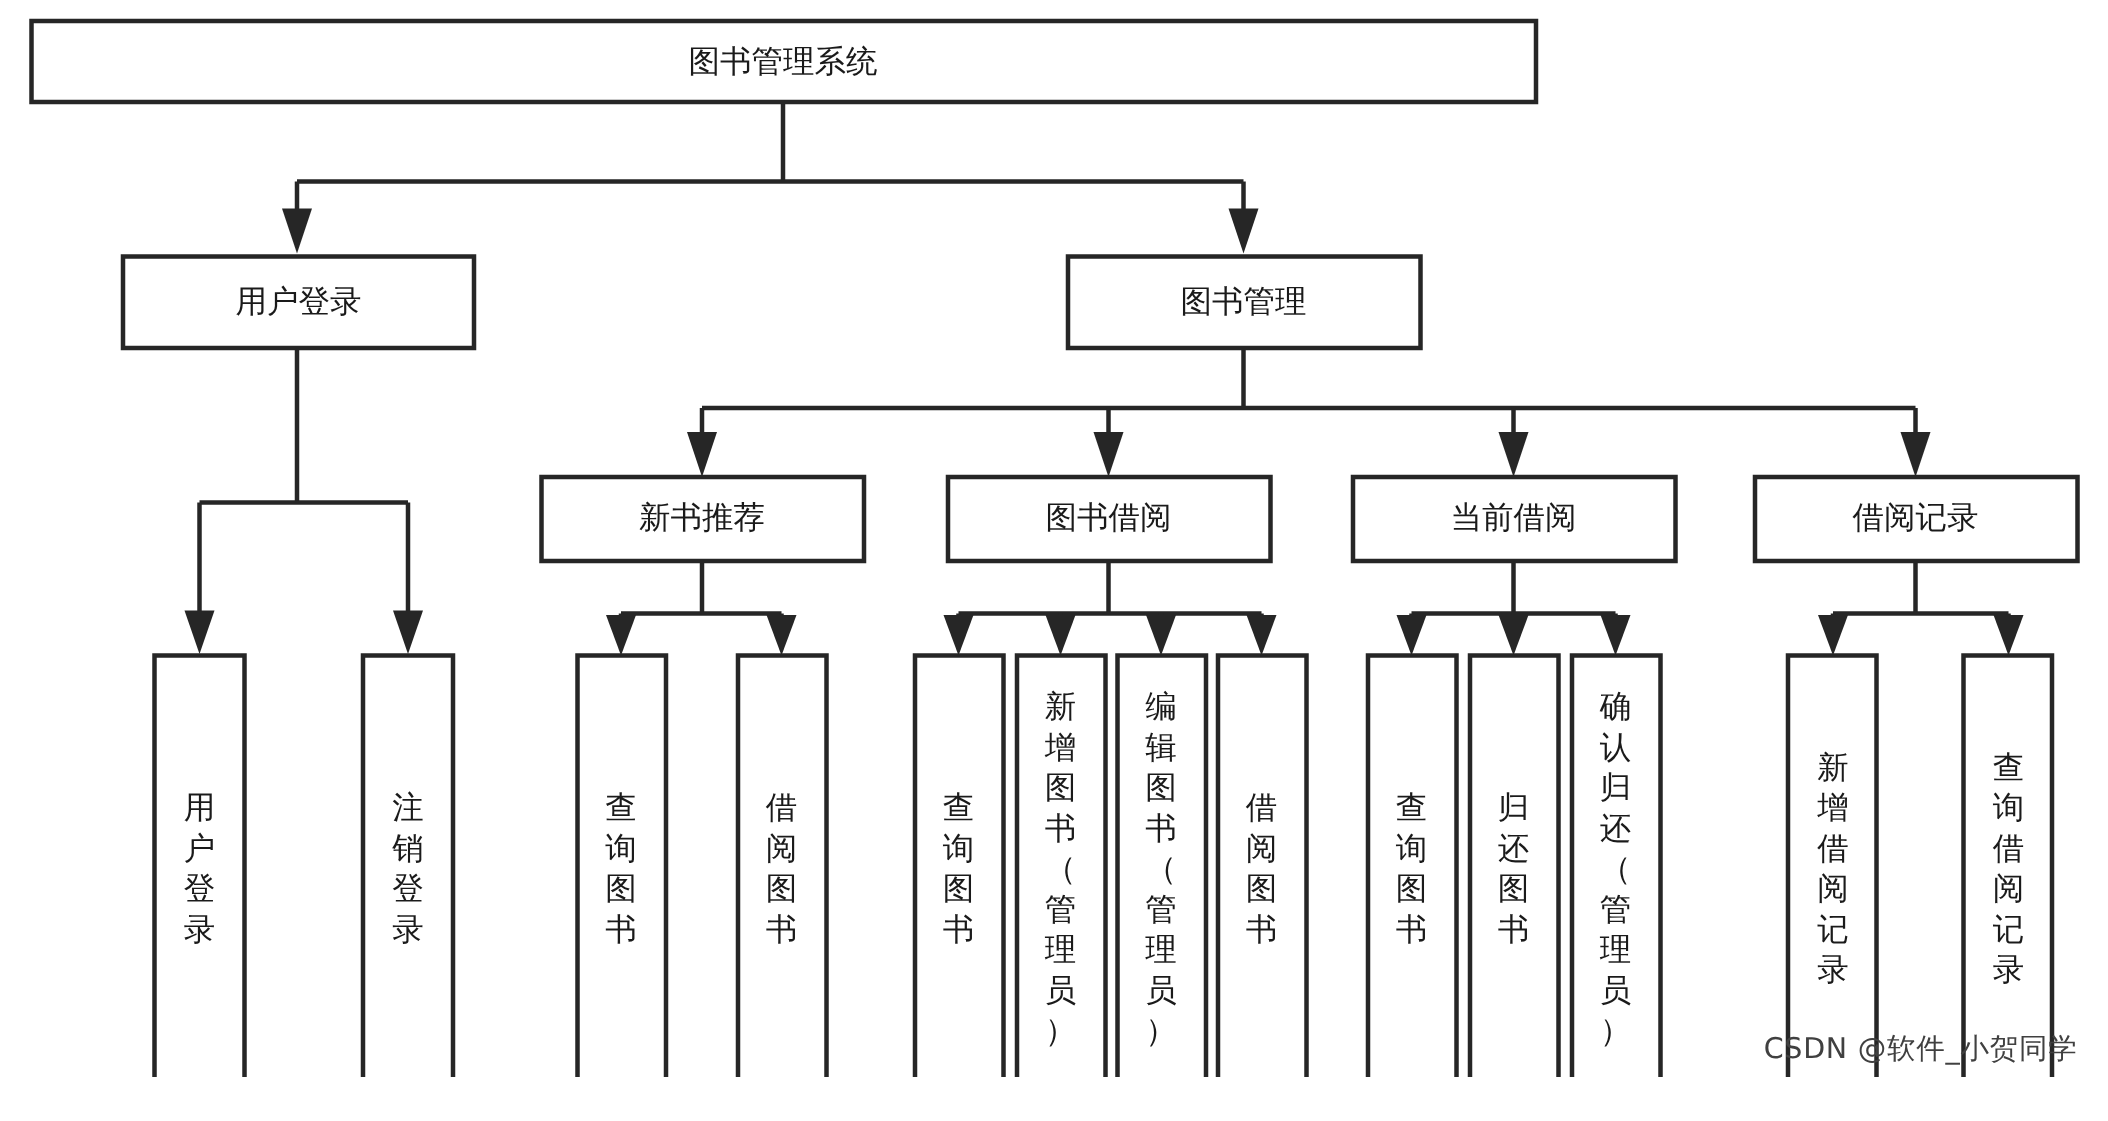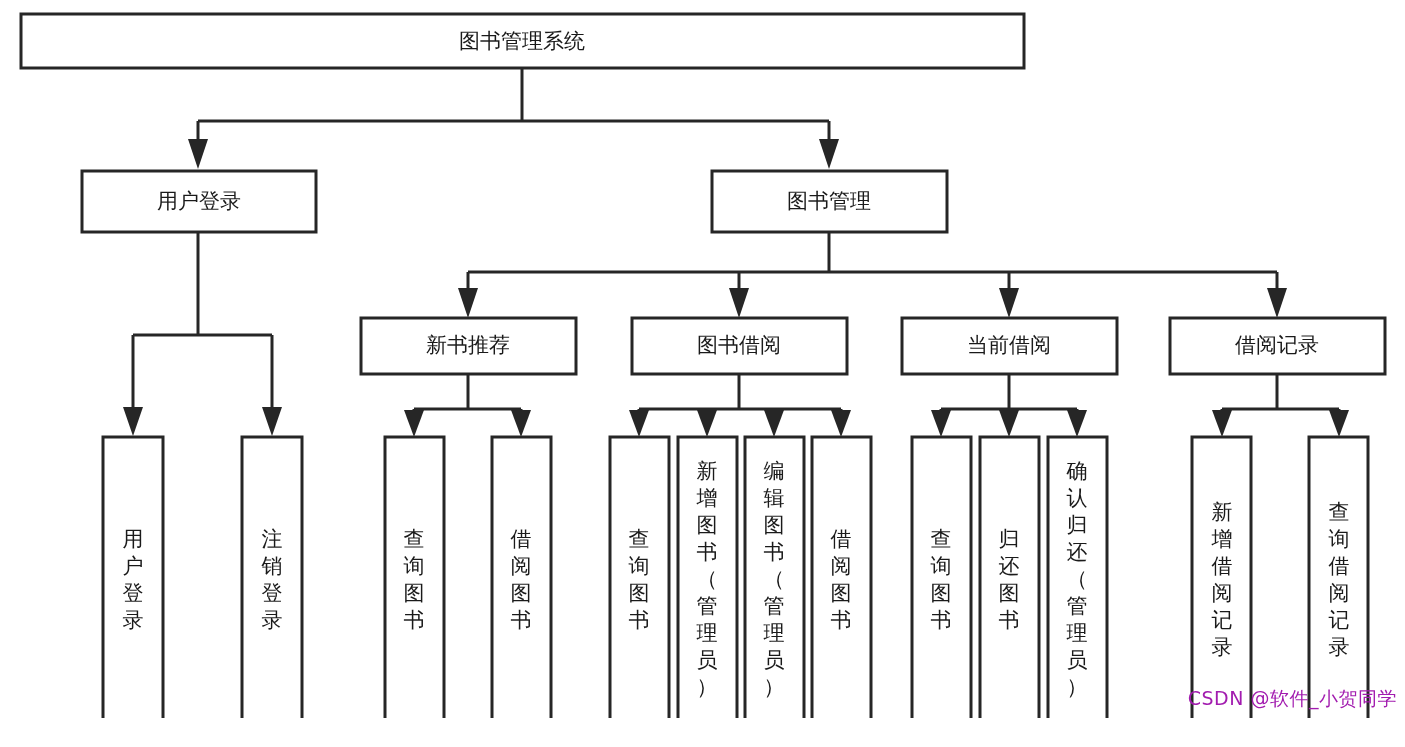--- a/index.html
+++ b/index.html
@@ -50,25 +50,25 @@
     dominant-baseline: middle;
   }
   .node-label-v {
     font-family: "DejaVu Sans", "Liberation Sans", sans-serif;
     font-size: 21px;
     fill: #1a1a1a;
     text-anchor: middle;
   }
   .watermark {
     position: absolute;
-    right: 8px;
+    right: 20px;
     bottom: 6px;
     font-family: "DejaVu Sans", "Liberation Sans", sans-serif;
     font-size: 19px;
-    color: #a21caf;
+    color: #404040;
     letter-spacing: 0.5px;
     white-space: nowrap;
     pointer-events: none;
   }
 </style>
 </head>
 <body>
 
 <div id="diagram-root">
 

